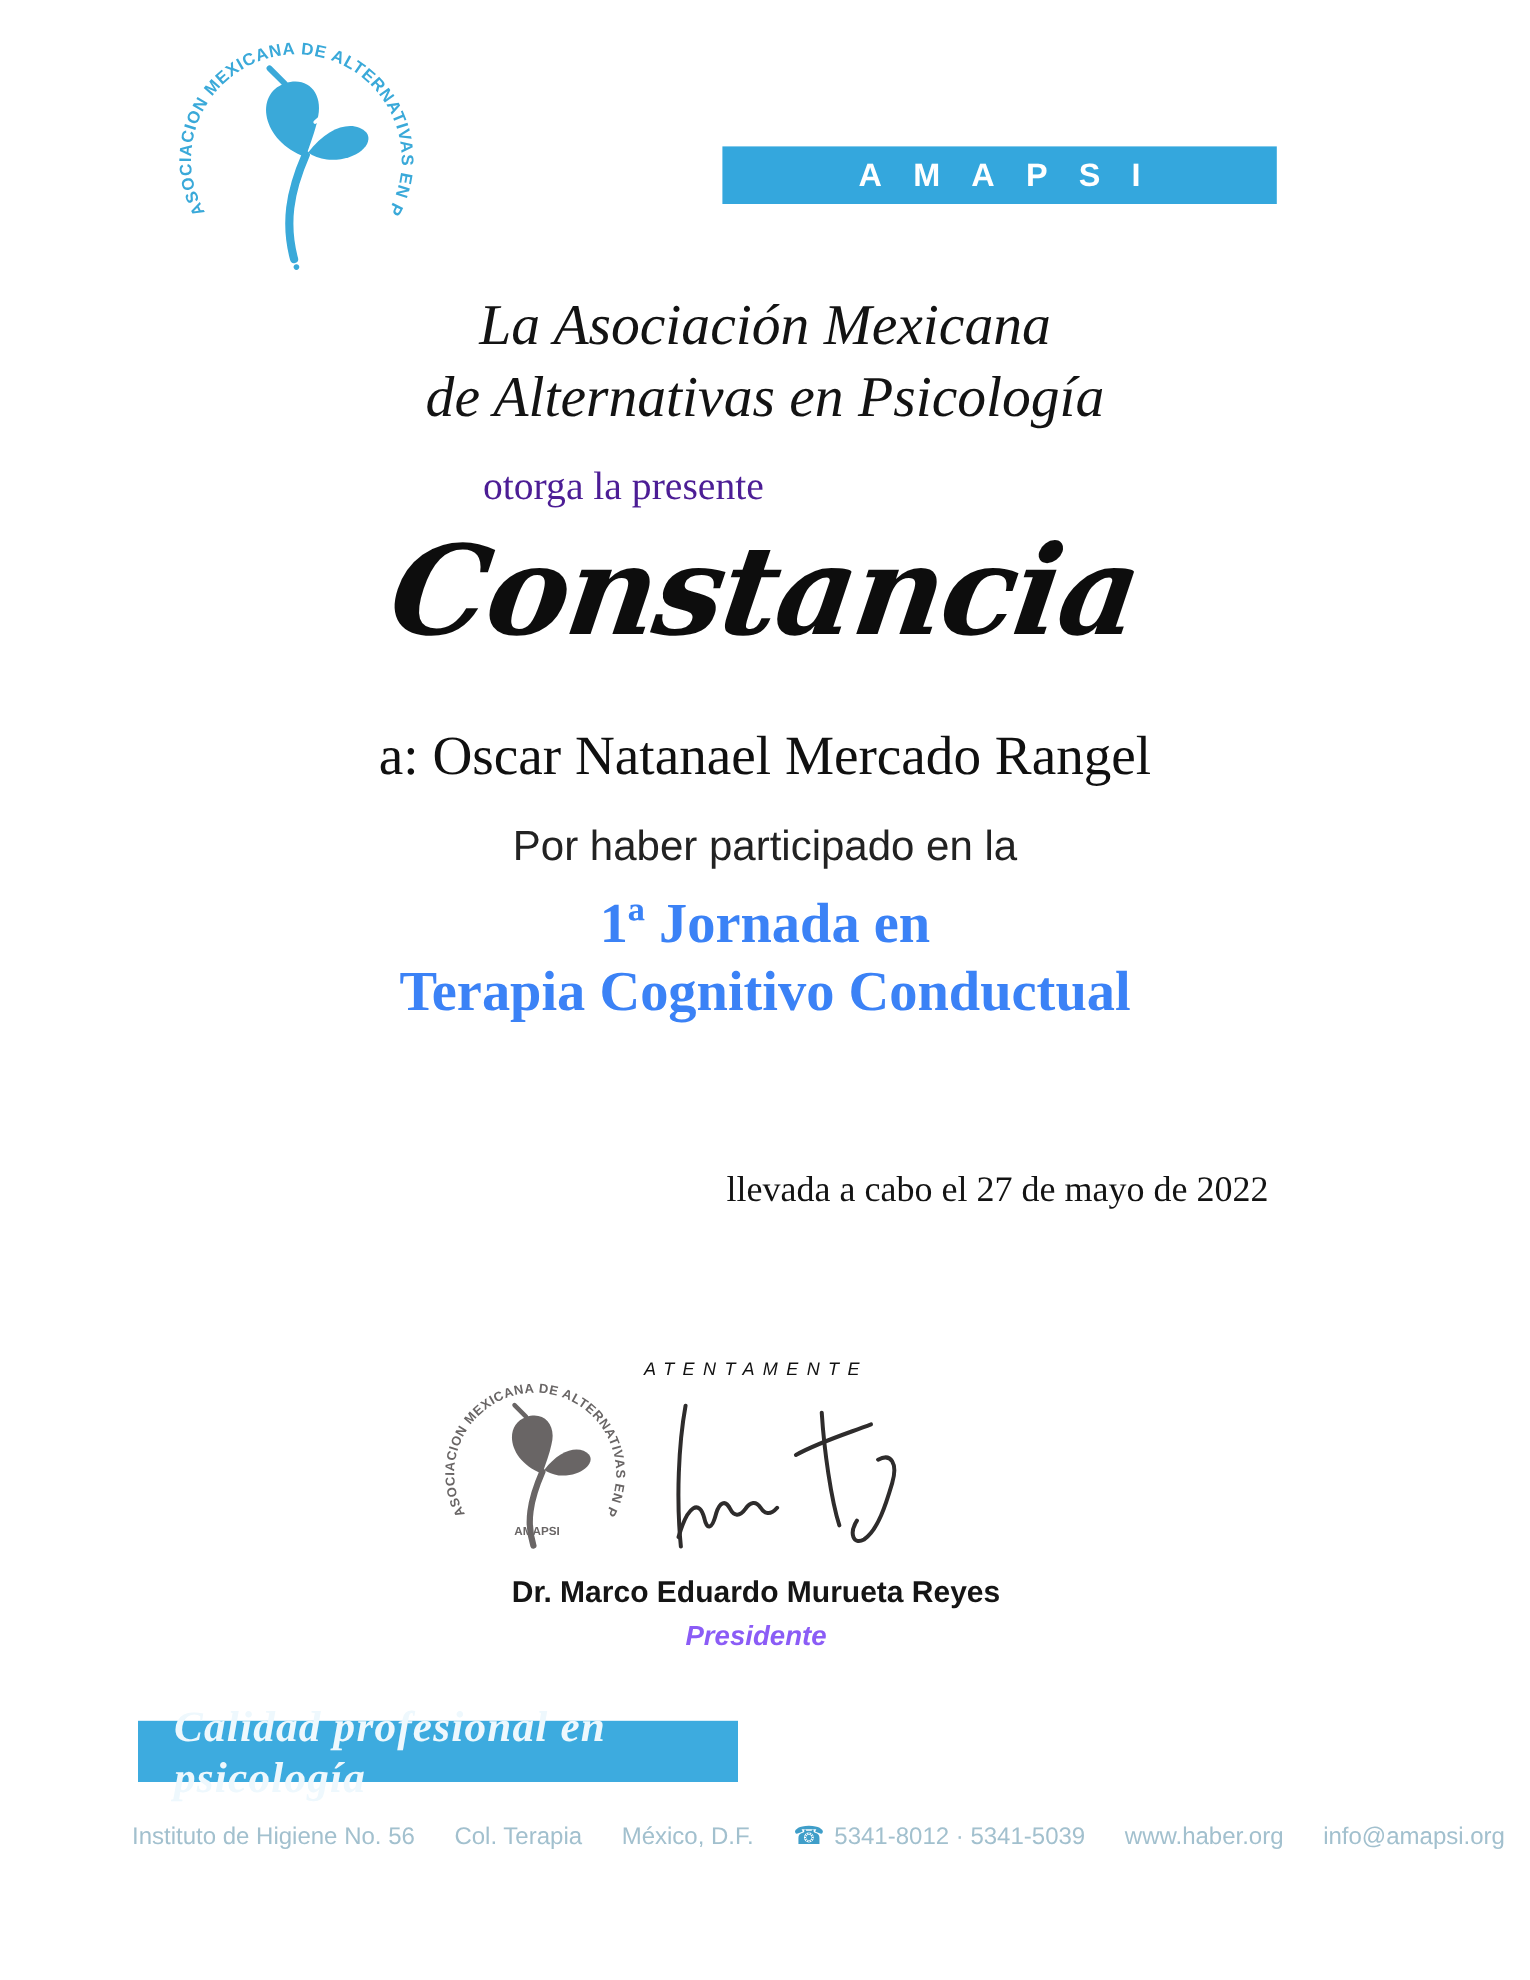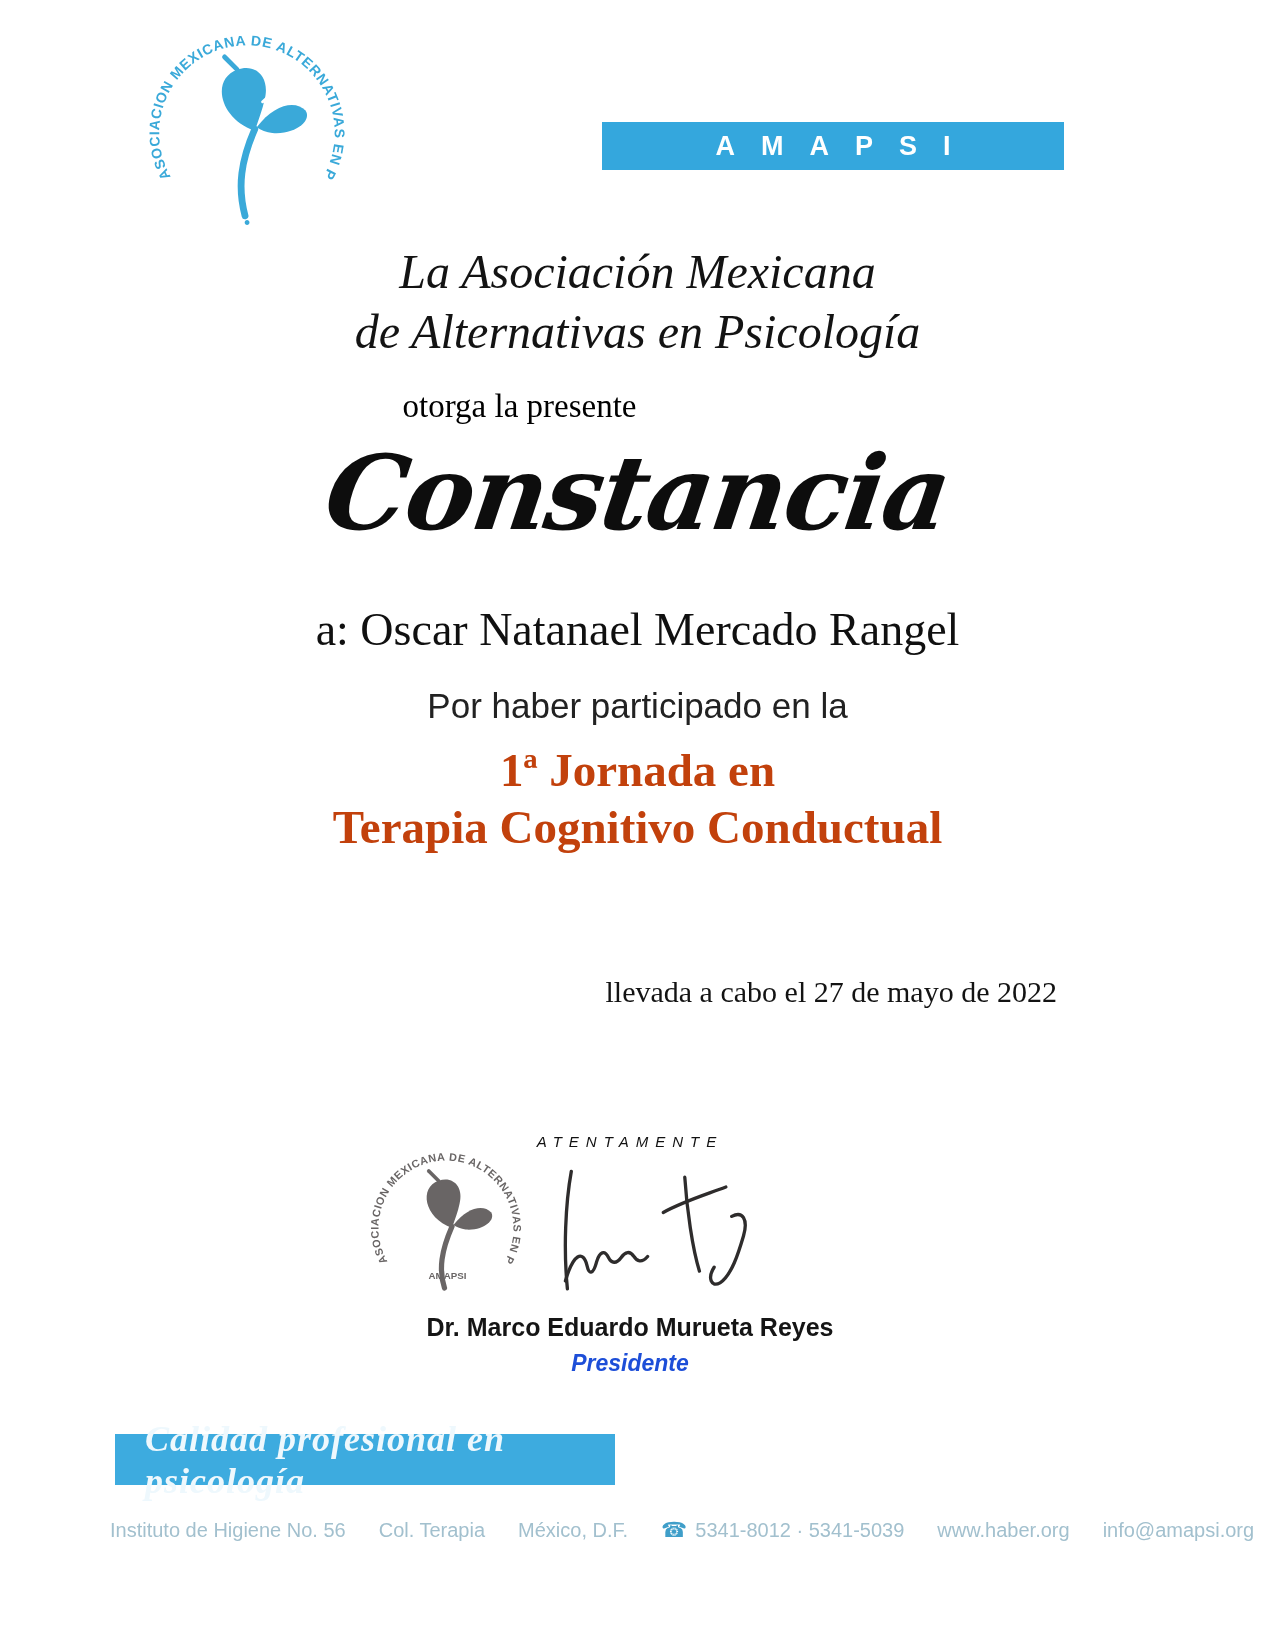--- a/index.html
+++ b/index.html
@@ -25,59 +25,59 @@
     color:#ffffff;font-family:"Liberation Sans", sans-serif;font-weight:bold;
     font-size:27px;letter-spacing:26px;text-indent:26px;
   }
   
   .assoc-title{
     position:absolute;left:0;top:242px;width:1275px;text-align:center;
     font-style:italic;font-size:48px;line-height:60px;color:#131313;
   }
   .otorga{
     position:absolute;left:0;top:388px;width:1039px;text-align:center;
-    font-size:33px;color:#000000;
+    font-size:33px;color:#4c1d95;
   }
   .constancia{
     position:absolute;left:0;top:432px;width:1275px;text-align:center;
     font-family:"DejaVu Serif", serif;font-style:italic;font-weight:bold;
     font-size:103px;letter-spacing:-2px;transform:skewX(-8deg);
     color:#0d0d0d;
   }
   .recipient{
     position:absolute;left:0;top:603px;width:1275px;text-align:center;
     font-size:46px;color:#101010;
   }
   .participation{
     position:absolute;left:0;top:686px;width:1275px;text-align:center;
     font-family:"Liberation Sans", sans-serif;font-size:35px;color:#222;
   }
   .event-title{
     position:absolute;left:0;top:742px;width:1275px;text-align:center;
-    font-weight:bold;font-size:47px;line-height:57px;color:#c2410c;
+    font-weight:bold;font-size:47px;line-height:57px;color:#3b82f6;
   }
   .date-line{
     position:absolute;left:0;top:975px;width:1057px;text-align:right;
     font-size:30px;color:#131313;
   }
   
   .atentamente{
     position:absolute;left:420px;top:1133px;width:420px;text-align:center;
     font-family:"Liberation Sans", sans-serif;font-style:italic;font-weight:normal;
     font-size:15px;letter-spacing:7px;color:#111;
   }
   .signature{position:absolute;left:540px;top:1158px;width:225px;height:150px;}
   .signer-name{
     position:absolute;left:330px;top:1313px;width:600px;text-align:center;
     font-family:"Liberation Sans", sans-serif;font-weight:bold;font-size:25px;color:#151515;
   }
   .signer-title{
     position:absolute;left:330px;top:1350px;width:600px;text-align:center;
     font-family:"Liberation Sans", sans-serif;font-weight:bold;font-style:italic;
-    font-size:23px;color:#1d4ed8;
+    font-size:23px;color:#8b5cf6;
   }
   
   .slogan{
     position:absolute;left:115px;top:1434px;width:500px;height:51px;
     background:#3dabdf;display:flex;align-items:center;
   }
   .slogan span{
     color:#eef8fd;font-style:italic;font-weight:bold;font-size:36px;
     padding-left:14px;letter-spacing:1px;margin-left:16px;
   }

